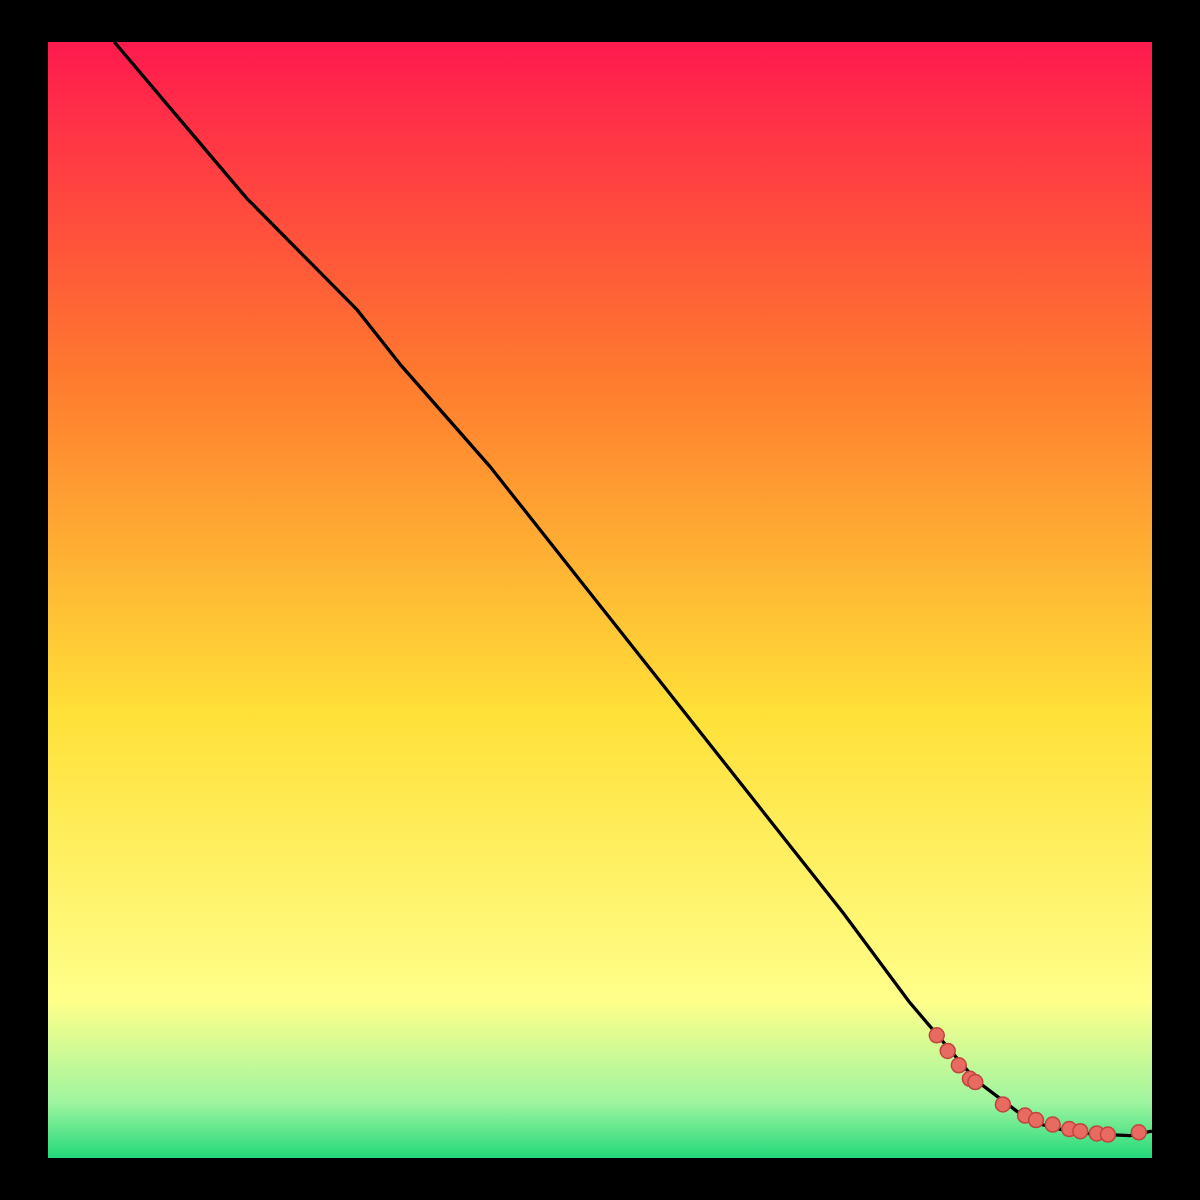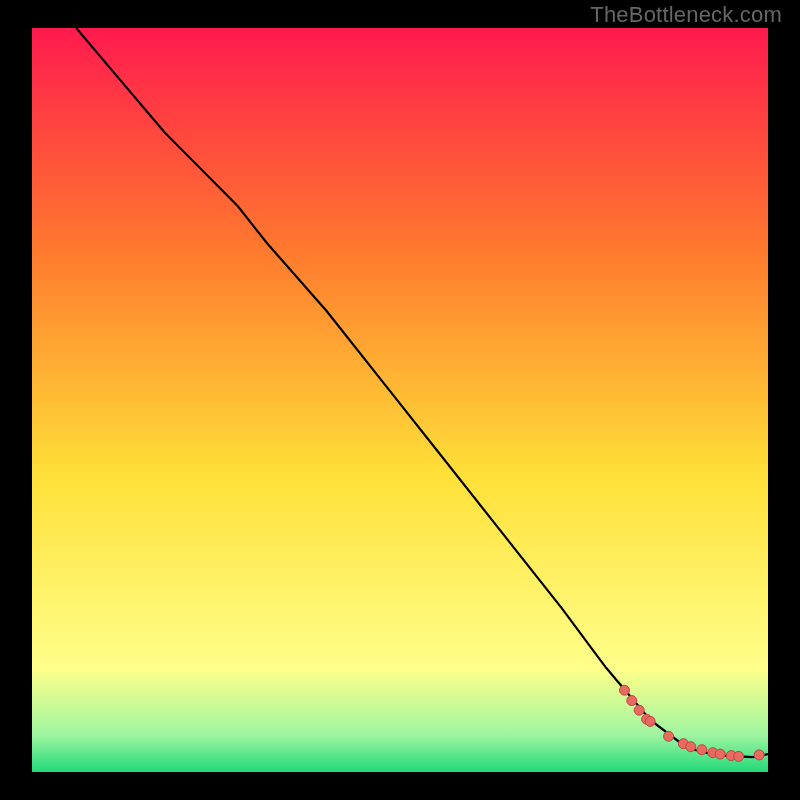--- a/index.html
+++ b/index.html
@@ -37,21 +37,20 @@
   .plot svg {
     display: block;
     width: 100%;
     height: 100%;
   }
 </style>
 </head>
 <body>
 
 <div class="frame">
-  <div class="watermark">TheBottleneck.com</div>
 
   <div class="plot">
     <svg viewBox="0 0 736 744" preserveAspectRatio="none">
       <defs>
         <linearGradient id="bg-grad" x1="0" y1="0" x2="0" y2="1">
           <stop id="g0" offset="0%" stop-color="#ff1a4e"></stop>
           <stop id="g1" offset="30%" stop-color="#ff7a2e"></stop>
           <stop id="g2" offset="60%" stop-color="#ffe038"></stop>
           <stop id="g3" offset="86%" stop-color="#ffff8a"></stop>
           <stop id="g4" offset="95%" stop-color="#9ff5a0"></stop>

